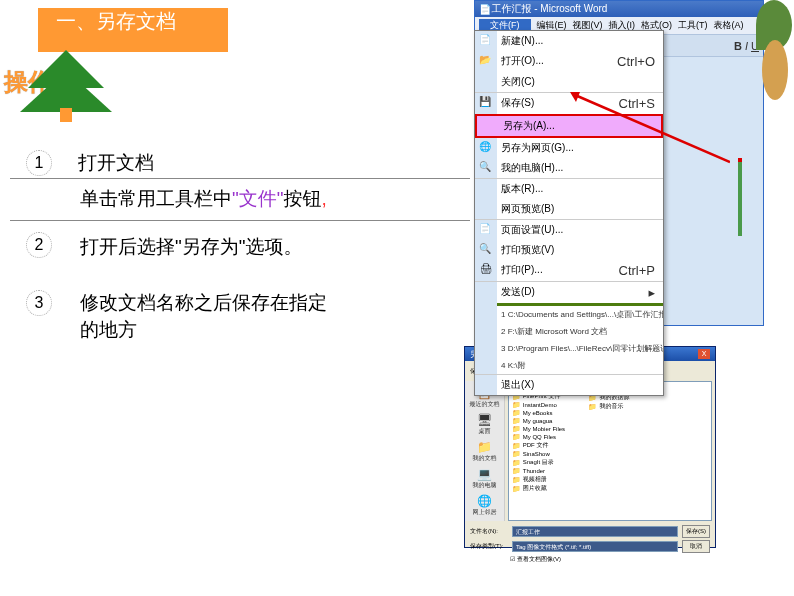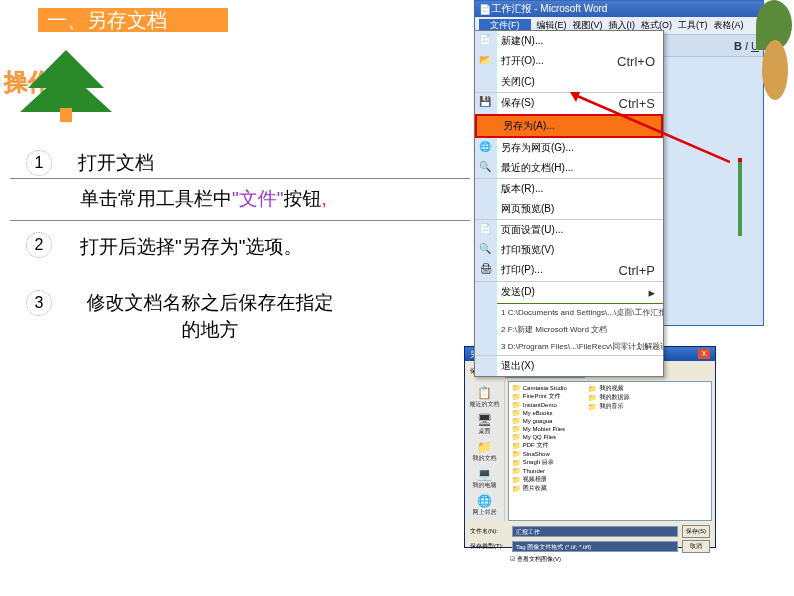--- a/index.html
+++ b/index.html
@@ -1,34 +1,34 @@
 <!DOCTYPE html>
 <html><head>
 <meta charset="utf-8">
 <style>
 * { margin: 0; padding: 0; box-sizing: border-box; }
 body { width: 794px; height: 596px; background: #fff; font-family: "Microsoft YaHei", SimSun, sans-serif; position: relative; overflow: hidden; }
 
-.title-box { position: absolute; left: 38px; top: 8px; width: 190px; height: 24px; background: #ff9933; color: #fff; font-size: 20px; display: flex; align-items: center; padding-left: 9px; }
+.title-box { position: absolute; left: 38px; top: 8px; width: 190px; height: 44px; background: #ff9933; color: #fff; font-size: 20px; display: flex; padding-left: 18px; }
 
 .op-label { position: absolute; left: 4px; top: 66px; font-size: 24px; font-weight: bold; color: #ff9933; text-shadow: 0 0 1px #888; }
 .op-sub { color: #d00; }
 
 .tree { position: absolute; left: 28px; top: 50px; }
 .tree-tri { width: 0; height: 0; border-left: 38px solid transparent; border-right: 38px solid transparent; border-bottom: 38px solid #2a8a2a; position: absolute; }
 .t1 { top: 0; left: 0; }
 .t2 { top: 20px; left: -8px; border-left-width: 46px; border-right-width: 46px; border-bottom-width: 42px; }
 .trunk { position: absolute; top: 58px; left: 32px; width: 12px; height: 14px; background: #ff9933; }
 
 .step-num { position: absolute; width: 26px; height: 26px; border: 1px dotted #aaa; border-radius: 50%; display: flex; align-items: center; justify-content: center; font-size: 16px; background: #fff; }
 .s1 { left: 26px; top: 150px; }
 .s2 { left: 26px; top: 232px; }
 .s3 { left: 26px; top: 290px; }
 
-.step-text { position: absolute; font-size: 19px; color: #000; text-align: center; }
+.step-text { position: absolute; font-size: 19px; color: #000; }
 .st1 { left: 78px; top: 150px; }
 .st1b { left: 80px; top: 186px; }
 .st2 { left: 80px; top: 234px; }
 .st3 { left: 80px; top: 290px; width: 260px; line-height: 1.4; }
 .hl-purple { color: #9933cc; }
 .hl-red { color: #ff3333; }
 
 .hr-line { position: absolute; left: 10px; height: 1px; background: #888; }
 .hr1 { top: 178px; width: 460px; }
 .hr2 { top: 220px; width: 460px; }
@@ -36,21 +36,21 @@
 .word-window { position: absolute; left: 474px; top: 0; width: 290px; height: 326px; background: #d6e5f5; border: 1px solid #3169c6; font-size: 9px; }
 .word-title { background: linear-gradient(#4a7ac9, #2d5fb8); color: #fff; padding: 2px 4px; height: 16px; display: flex; align-items: center; font-size: 10px; }
 .word-menubar { background: #e8eef8; padding: 2px 4px; display: flex; gap: 6px; border-bottom: 1px solid #b0c4de; font-size: 9px; }
 .word-menubar span:first-child { background: #316ac5; color: #fff; padding: 0 11px; }
 .word-toolbar { background: #d0dff0; height: 22px; border-bottom: 1px solid #b0c4de; display: flex; align-items: center; padding: 0 4px; gap: 3px; }
 .tb-icon { font-size: 11px; color: #333; }
 
 .file-menu { position: absolute; left: 474px; top: 30px; width: 190px; background: #fff; border: 1px solid #7a7a7a; box-shadow: 2px 2px 4px rgba(0,0,0,0.3); font-size: 10px; z-index: 10; }
 .fm-item { padding: 3px 8px 3px 26px; position: relative; border-bottom: none; display: flex; justify-content: space-between; }
 .fm-item.sep { border-top: 1px solid #ccc; }
-.fm-item.hl { border: 2px solid #d00; background: #f97316; }
+.fm-item.hl { border: 2px solid #d00; background: #f0abfc; }
 .fm-icon { position: absolute; left: 4px; width: 14px; text-align: center; font-size: 10px; }
 .fm-shortcut { color: #333; font-size: 13px; }
 .fm-sidebar { position: absolute; left: 0; top: 0; bottom: 0; width: 22px; background: #d6e5f5; }
 .fm-recent { padding: 3px 8px 3px 26px; font-size: 8px; color: #333; white-space: nowrap; overflow: hidden; }
 
 .arrow-red { position: absolute; left: 560px; top: 90px; width: 170px; height: 80px; z-index: 20; pointer-events: none; }
 
 .save-dialog { position: absolute; left: 464px; top: 346px; width: 252px; height: 202px; background: #ece9d8; border: 1px solid #0a246a; font-size: 6px; }
 .sd-title { background: linear-gradient(#3b77d1, #1c4fa8); color: #fff; padding: 2px 5px; height: 14px; display: flex; justify-content: space-between; align-items: center; font-size: 8px; }
 .sd-close { background: #e05030; color: #fff; width: 12px; height: 10px; text-align: center; line-height: 10px; font-size: 7px; }
@@ -161,21 +161,21 @@
         <span>另存为(A)...</span>
         <span class="fm-shortcut"></span>
       </div>
       <div class="fm-item">
         <span class="fm-icon">🌐</span>
         <span>另存为网页(G)...</span>
         <span class="fm-shortcut"></span>
       </div>
       <div class="fm-item">
         <span class="fm-icon">🔍</span>
-        <span>最近的文档(H)...</span>
+        <span>我的电脑(H)...</span>
         <span class="fm-shortcut"></span>
       </div>
       <div class="fm-item sep">
         <span class="fm-icon"></span>
         <span>版本(R)...</span>
         <span class="fm-shortcut"></span>
       </div>
       <div class="fm-item">
         <span class="fm-icon"></span>
         <span>网页预览(B)</span>
@@ -195,24 +195,25 @@
         <span class="fm-icon">🖨</span>
         <span>打印(P)...</span>
         <span class="fm-shortcut">Ctrl+P</span>
       </div>
       <div class="fm-item sep">
         <span class="fm-icon"></span>
         <span>发送(D)</span>
         <span class="fm-shortcut">▸</span>
       </div>
     </div>
-  <div id="fm-recent" style="border-top:1px solid #4d7c0f">
+  <div id="fm-recent" style="border-top:3px solid #4d7c0f">
       <div class="fm-recent">1 C:\Documents and Settings\...\桌面\工作汇报</div>
       <div class="fm-recent">2 F:\新建 Microsoft Word 文档</div>
       <div class="fm-recent">3 D:\Program Files\...\FileRecv\回零计划解题讲话</div>
+      <div class="fm-recent">4 K:\附</div>
     </div>
   <div class="fm-item sep">
       <span>退出(X)</span>
     </div>
 </div>
 
 <svg class="arrow-red">
   <line x1="170" y1="72" x2="15" y2="5" stroke="#d00" stroke-width="2.5"></line>
   <polygon points="10,2 20,2 16,12" fill="#d00"></polygon>
 </svg>

